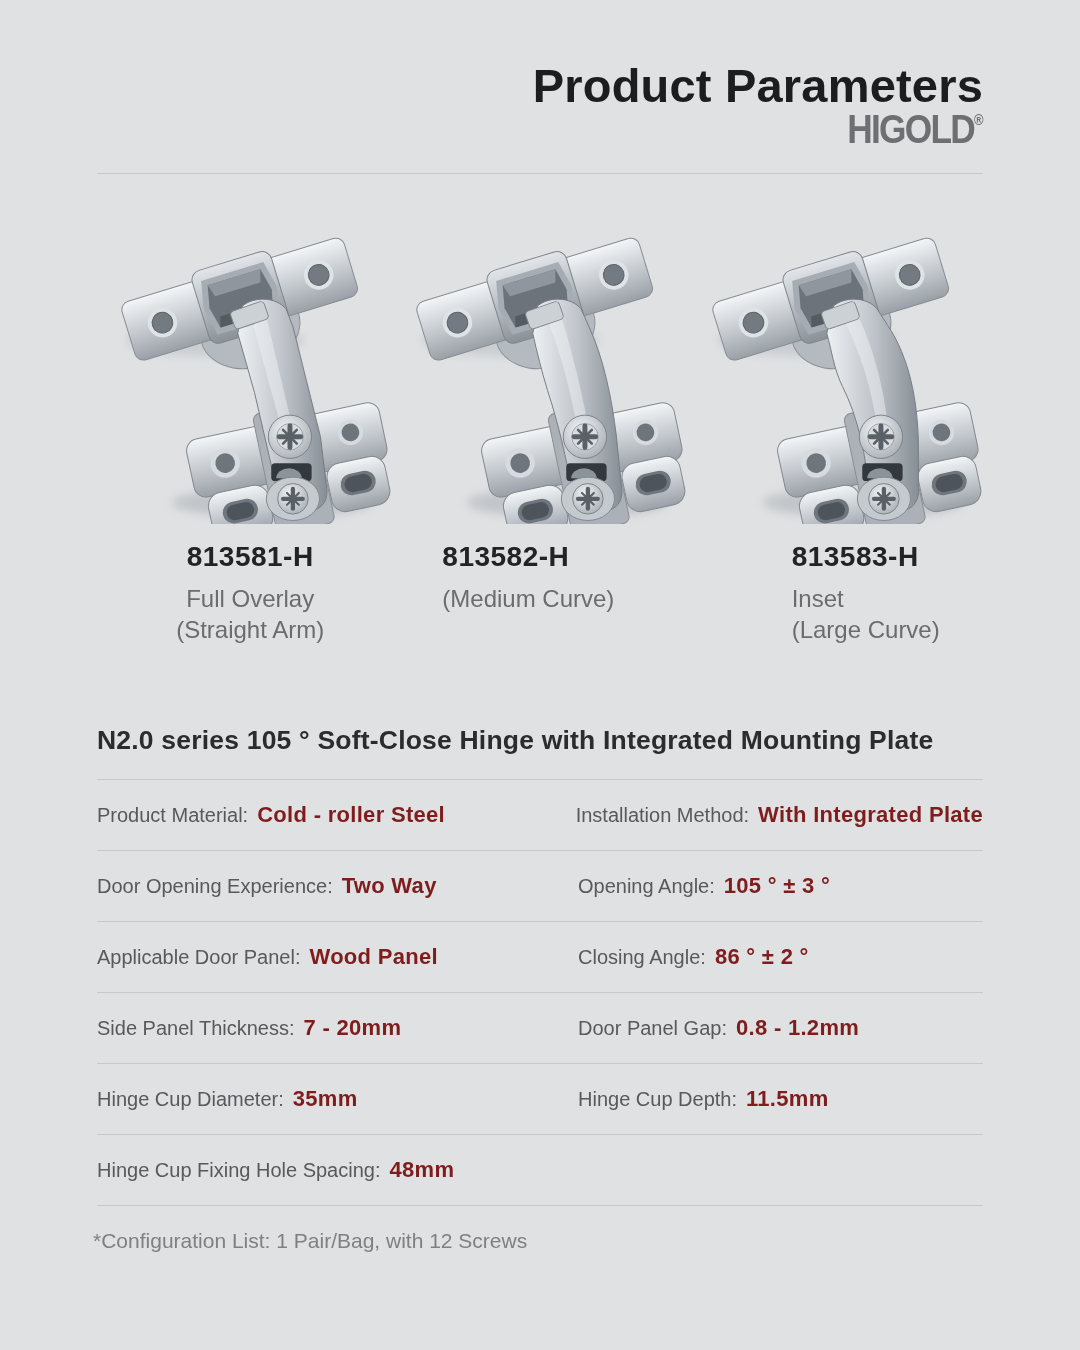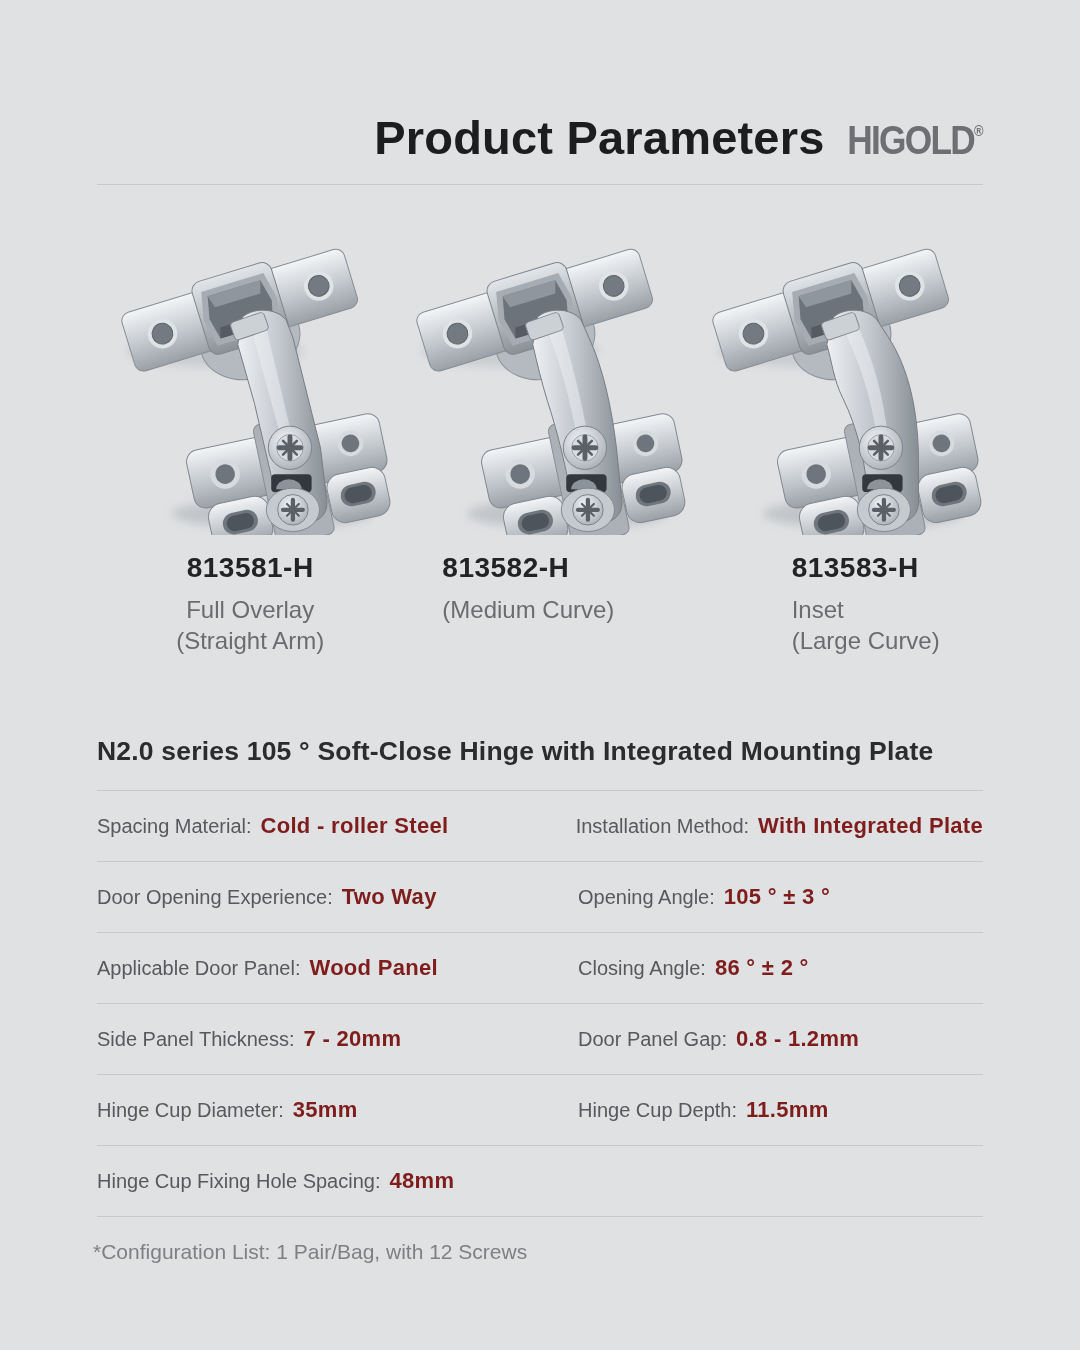--- a/index.html
+++ b/index.html
@@ -7,21 +7,21 @@
   body {
     width:1080px; height:1350px;
     background:#dfe1e3;
     font-family:"Liberation Sans", sans-serif;
     color:#1b1c1e;
     overflow:hidden;
   }
   .page { position:relative; width:1080px; height:1350px; padding:0 97px; }
 
   
-  .header { display:flex; justify-content:flex-end; align-items:flex-end; padding-top:114px; }
+  .header { display:flex; justify-content:space-between; align-items:flex-end; padding-top:62px;flex-direction:column; }
   .title { font-size:47px; font-weight:700; color:#1c1d1f; letter-spacing:0.2px; line-height:1; margin:0; }
   .logo { font-size:41px; font-weight:700; color:#6d6f72; letter-spacing:-2px; transform:scaleX(0.86); transform-origin:right bottom; line-height:1; white-space:nowrap; }
   .logo .reg { font-size:15px; letter-spacing:0; vertical-align:18px; }
   .header-rule { border:none; border-top:1px solid #c6c8cb; margin:23px 0 0 0; }
 
   
   .products { display:flex; margin-top:20px; }
   .product-card { width:33.333%; }
   .hinge-wrap { height:332px; display:flex; align-items:center; justify-content:center; }
   svg.hinge { width:298px; height:328px; }
@@ -190,21 +190,21 @@
     </div>
 
   </div>
 
   <div class="section-heading">N2.0 series 105 ° Soft-Close Hinge with Integrated Mounting Plate</div>
 
   <div class="params">
 
     <div class="param-row">
       <div class="cell cell-left">
-        <span class="p-label">Spacing Material:</span><span class="p-value">Cold - roller Steel</span>
+        <span class="p-label">Product Material:</span><span class="p-value">Cold - roller Steel</span>
       </div>
       <div class="cell cell-right">
         <span class="p-label">Installation Method:</span><span class="p-value">With Integrated Plate</span>
       </div>
     </div>
 
     <div class="param-row">
       <div class="cell cell-left">
         <span class="p-label">Door Opening Experience:</span><span class="p-value">Two Way</span>
       </div>

